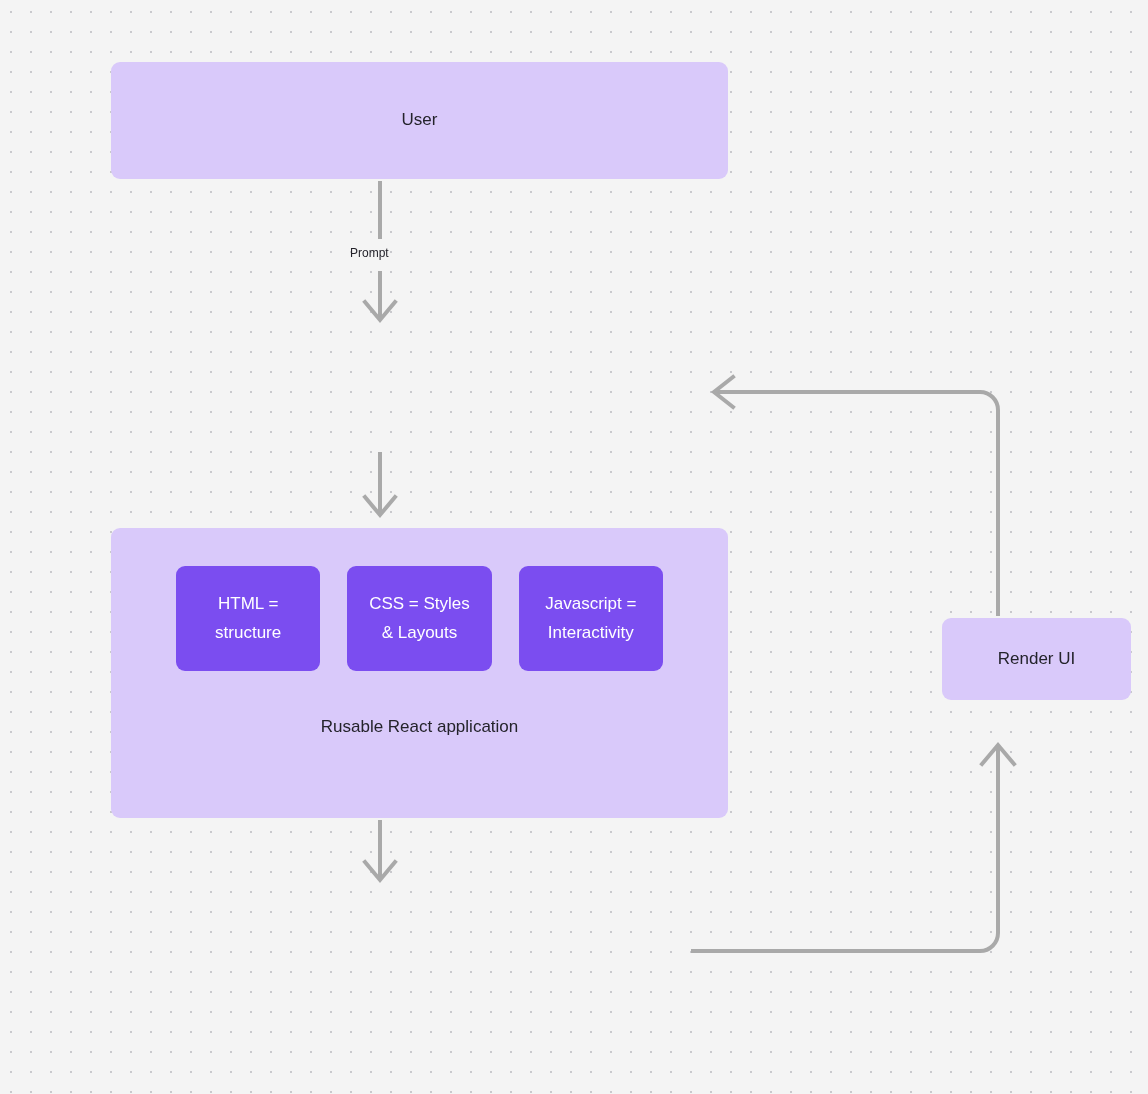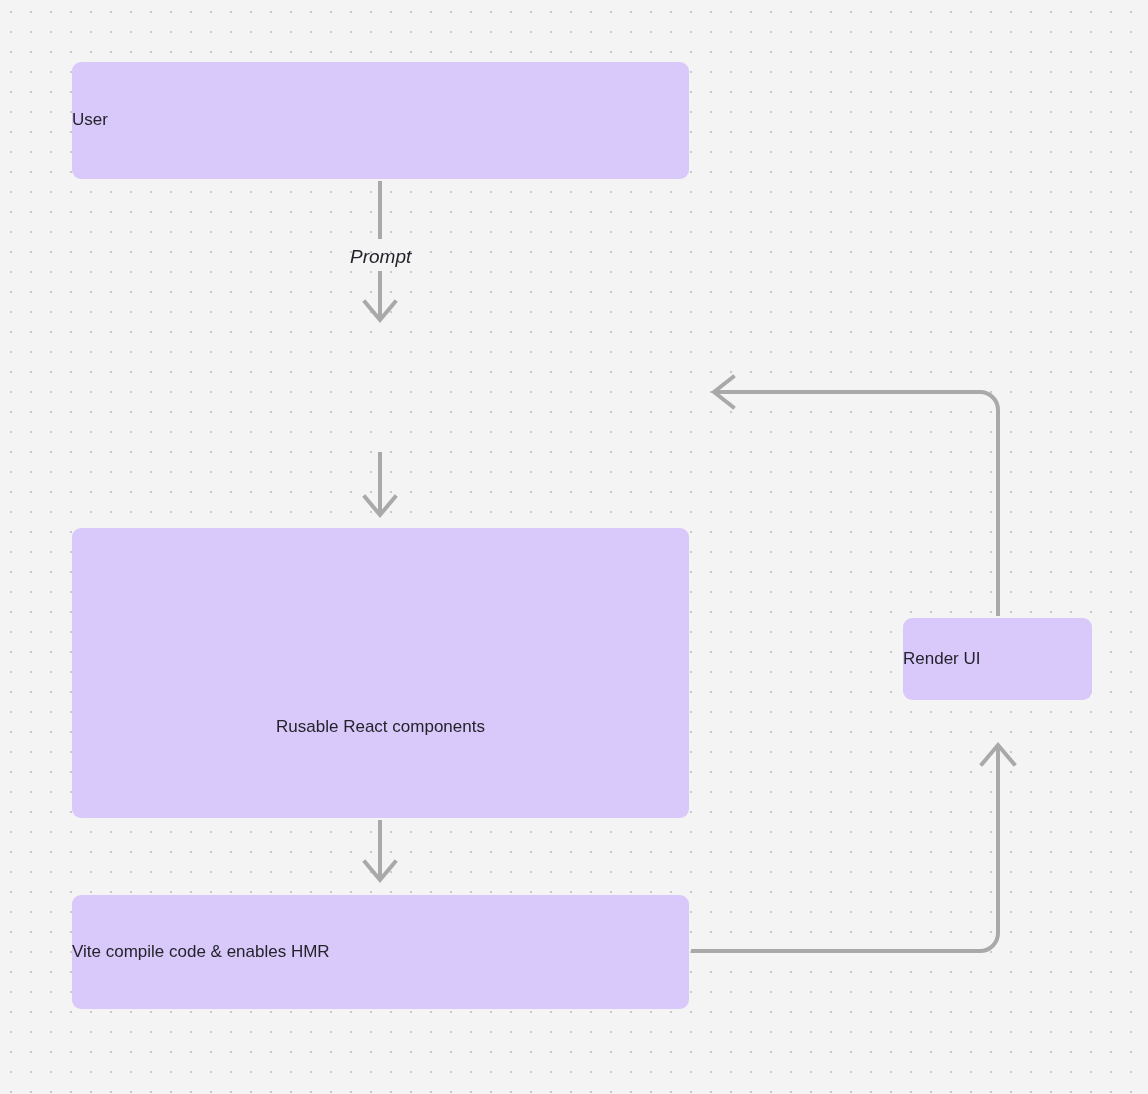--- a/index.html
+++ b/index.html
@@ -19,25 +19,27 @@
     font-family: "Liberation Sans", sans-serif;
   }
 
   .node {
     position: absolute;
     box-sizing: border-box;
     background: #d9c9fa;
     border-radius: 9px;
     display: flex;
     align-items: center;
+    justify-content: center;
     color: #24232b;
     font-size: 17px;
     line-height: 1.35;
     text-align: center;
     z-index: 3;
+    margin-left: 39px;
   }
 
   .node-label {
     white-space: pre-line;
   }
 
   
   #node-user      { left: 72px;  top: 62px;  width: 617px; height: 117px; }
   #node-webapp    { left: 72px;  top: 333px; width: 617px; height: 117px; }
   #node-container { left: 72px;  top: 528px; width: 617px; height: 290px;
@@ -76,25 +78,24 @@
     width: 100%;
     text-align: center;
     color: #24232b;
     font-size: 17px;
   }
 
   
   .edge-label {
     position: absolute;
     color: #24232b;
-    font-size: 19px;
+    font-size: 12px;
     background: transparent;
     z-index: 4;
     padding: 0 6px;
-    font-style: italic;
   }
   #label-prompt { left: 344px; top: 246px; }
 
   
   #edges {
     position: absolute;
     left: 0;
     top: 0;
     width: 1148px;
     height: 1094px;
@@ -150,24 +151,35 @@
   </svg>
 
   <div class="node" id="node-user">
     <span class="node-label">User</span>
   </div>
 
   <div class="edge-label" id="label-prompt">Prompt</div>
 
 
   <div class="node" id="node-container">
-    <div class="container-caption">Rusable React components</div>
+    <div class="chip-row">
+      <div class="chip">
+        <span>HTML =
+structure</span>
+      </div>
+      <div class="chip">
+        <span>CSS = Styles
+&amp; Layouts</span>
+      </div>
+      <div class="chip">
+        <span>Javascript =
+Interactivity</span>
+      </div>
+    </div>
+    <div class="container-caption">Rusable React application</div>
   </div>
 
-  <div class="node" id="node-vite">
-    <span class="node-label">Vite compile code &amp; enables HMR</span>
-  </div>
 
   <div class="node" id="node-render">
     <span class="node-label">Render UI</span>
   </div>
 
 </div>
 
 </body></html>

